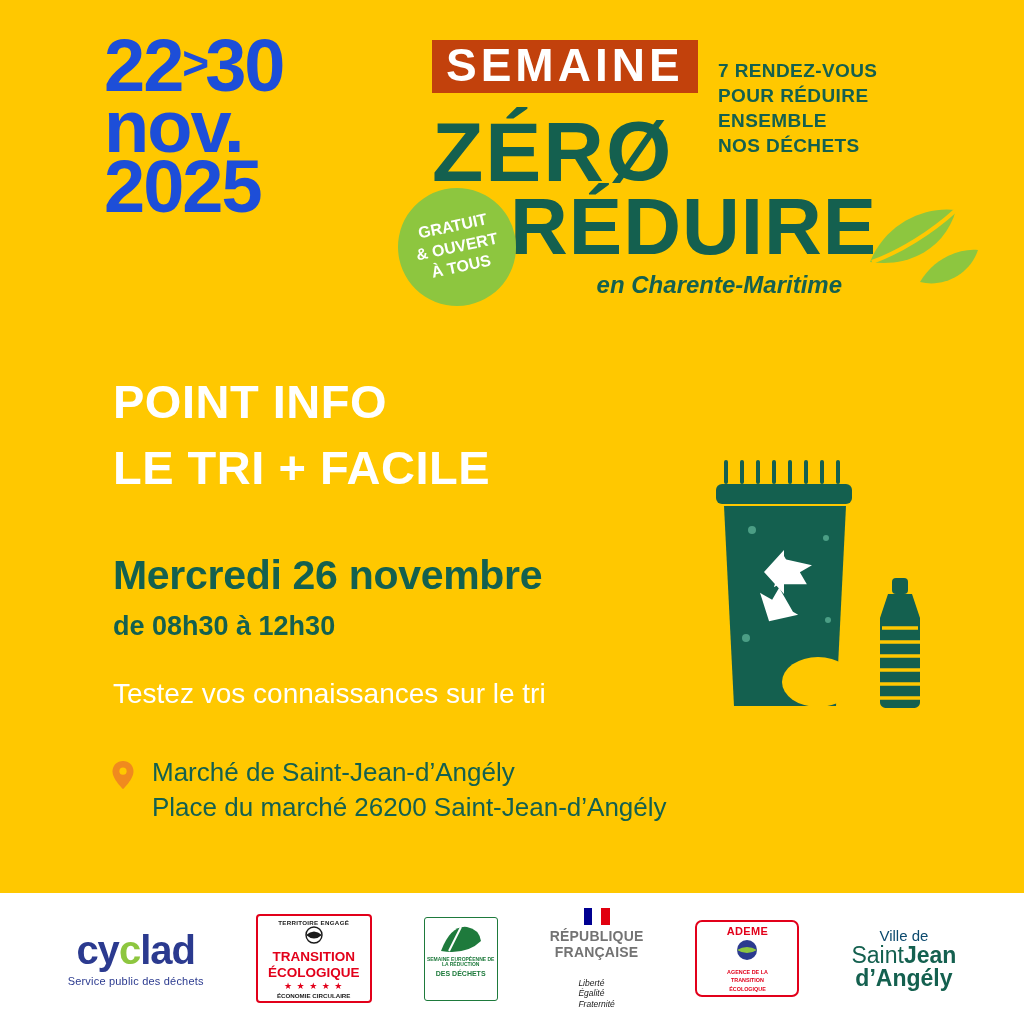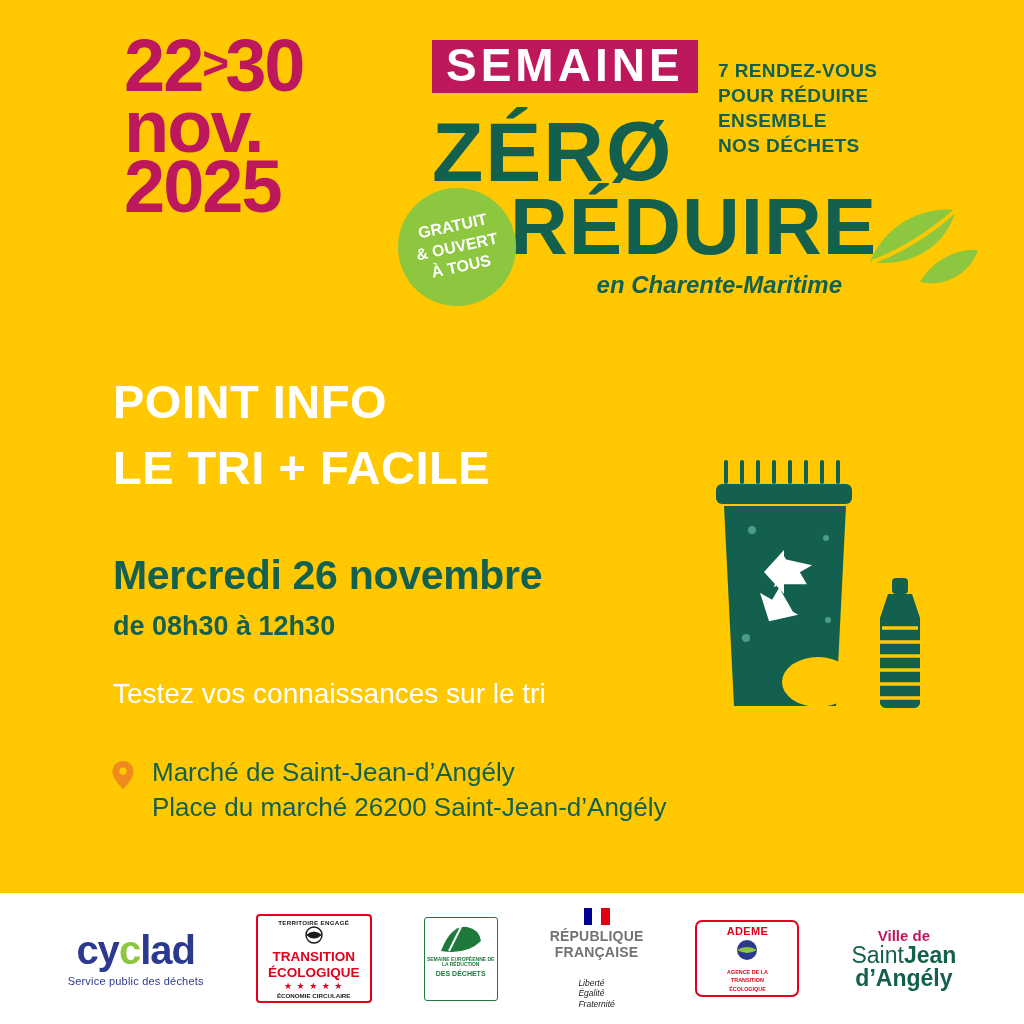--- a/index.html
+++ b/index.html
@@ -11,34 +11,34 @@
   .poster {
     position: relative;
     width: 1024px; height: 1024px;
     background: #FFC800;
   }
 
   
   .header { position: absolute; top: 0; left: 0; width: 1024px; height: 310px; }
 
   .date-block {
-    position: absolute; left: 124px; top: 36px;
-    color: #be185d;
+    position: absolute; left: 104px; top: 36px;
+    color: #1d4ed8;
     font-weight: 800;
     font-size: 74px;
     line-height: 0.82;
     letter-spacing: -2px;
   }
   .date-line { display: block; white-space: nowrap; }
   .date-arrow { font-size: 46px; vertical-align: 12px; letter-spacing: -4px; }
 
   .title-block { position: absolute; left: 432px; top: 40px; width: 460px; }
   .semaine {
     display: inline-block;
-    background: #be185d;
+    background: #c2410c;
     color: #ffffff;
     font-weight: 800;
     font-size: 46px;
     letter-spacing: 4px;
     padding: 2px 14px 5px 14px;
     line-height: 1;
   }
   .zero {
     color: #14604F;
     font-weight: 800;
@@ -178,21 +178,21 @@
   .rf-title { color: #737373; font-weight: 800; font-size: 14px; letter-spacing: 0.2px; }
   .rf-motto { color: #1A1A1A; font-size: 8.5px; font-style: italic; line-height: 1.25; margin-top: 18px; }
 
   .ademe-box {
     border: 2px solid #E2001A; border-radius: 7px; width: 104px; padding: 3px 4px;
     text-align: center;
   }
   .ademe-name { color: #E2001A; font-weight: 800; font-size: 11px; letter-spacing: 0.3px; }
   .ademe-sub { color: #E2001A; font-size: 5.4px; font-weight: 700; line-height: 1.2; margin-top: 2px; }
 
-  .ville-top { color: #be185d; font-size: 15px; font-weight: 700; }
+  .ville-top { color: #0c4a6e; font-size: 15px; font-weight: 400; }
   .ville-main { color: #14604F; font-weight: 800; font-size: 23px; line-height: 0.98; }
   .ville-main .thin { font-weight: 400; }
 </style>
 </head>
 <body>
 
 <div class="poster">
 
   <div class="header">
 

